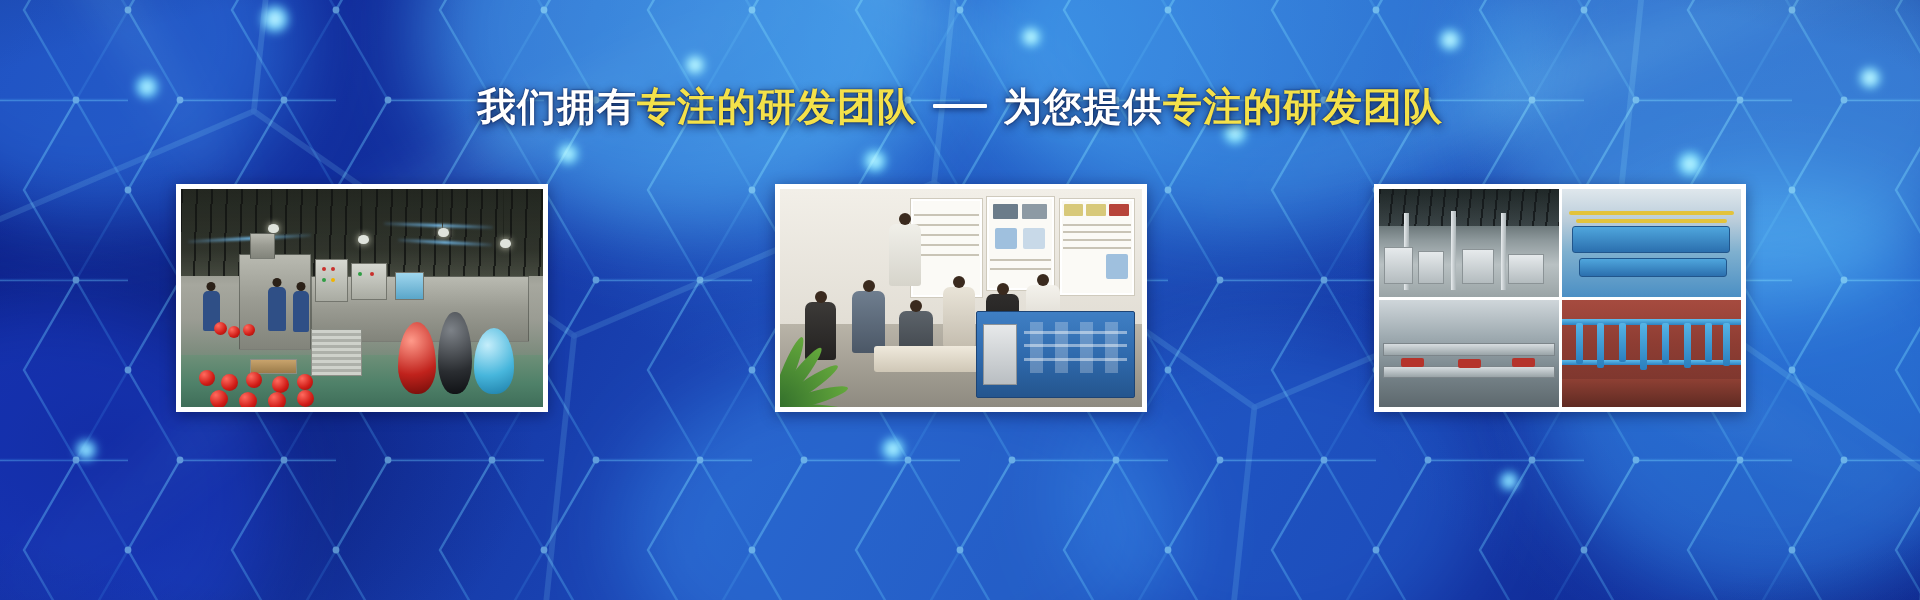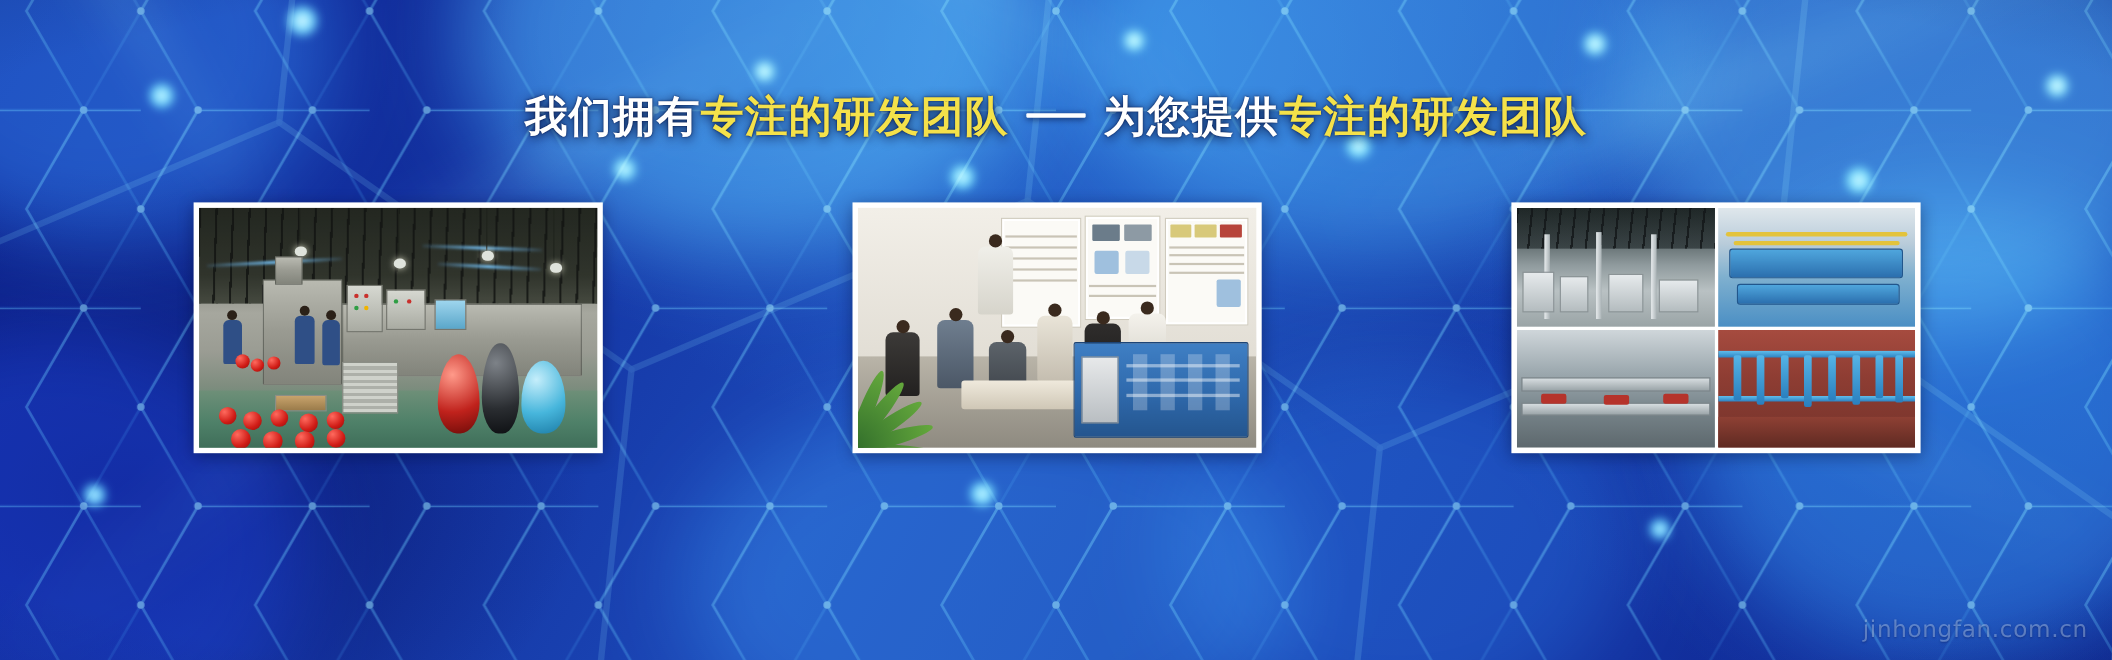--- a/index.html
+++ b/index.html
@@ -424,15 +424,14 @@
           <div class="hanger" style="left:80%;top:22%;height:36%;"></div>
           <div class="hanger" style="left:90%;top:22%;height:40%;"></div>
           <div class="ground"></div>
         </div>
 
       </div>
     </div>
 
   </div>
 
-  <div class="watermark">jinhongfan.com.cn</div>
 
 </div>
 
 </body></html>

